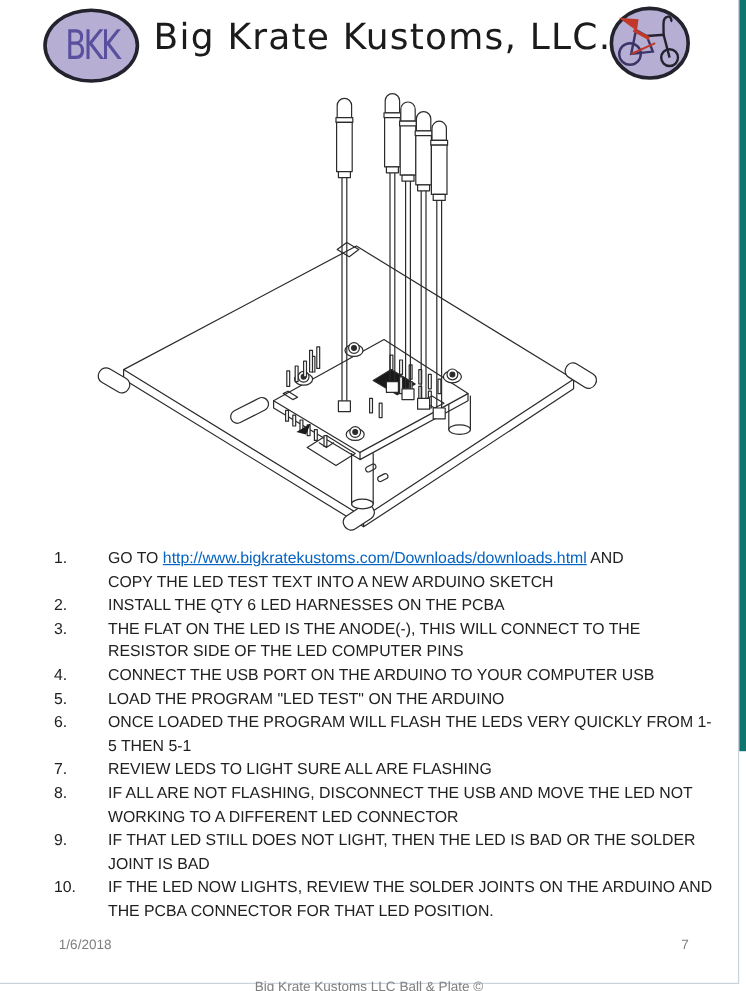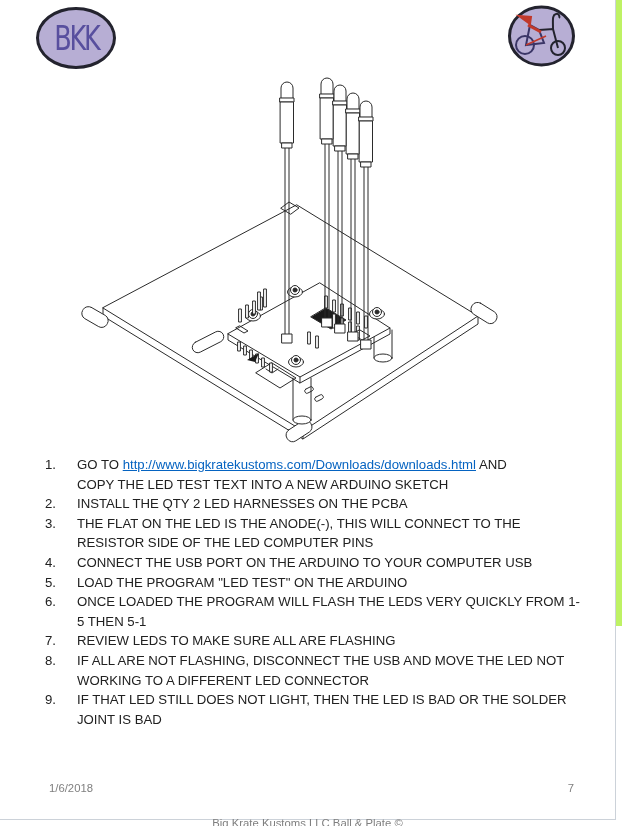--- a/index.html
+++ b/index.html
@@ -1,55 +1,56 @@
 <!DOCTYPE html>
 <html><head>
 <meta charset="utf-8">
 <style>
   html,body{margin:0;padding:0;}
   body{width:622px;height:826px;overflow:hidden;font-family:"Liberation Sans",sans-serif;}
-  .canvas{position:relative;width:622px;height:626px;background:#bef264;}
+  .canvas{position:relative;width:622px;height:626px;background:#0f766e;}
   .page{position:absolute;left:0;top:0;width:615px;height:819px;background:#ffffff;
         border-right:1px solid #ccd2d9;border-bottom:1px solid #ccd2d9;}
   
   .bkk-logo{position:absolute;left:36px;top:7px;width:80px;height:62px;background:#b7aed4;
         border:3px solid #23232e;border-radius:50%;box-sizing:border-box;
         display:flex;align-items:center;justify-content:center;}
   .bkk-logo span{font-family:"DejaVu Sans",sans-serif;font-size:34px;color:#584f9e;
         transform:scaleX(.75);letter-spacing:-3px;}
   .page-title{position:absolute;left:128px;top:14px;font-family:"DejaVu Sans",sans-serif;
         font-size:30px;color:#1b1b1b;letter-spacing:1px;white-space:nowrap;}
   .bike-logo{position:absolute;left:506px;top:5px;}
   
   .diagram{position:absolute;left:0;top:70px;}
   .diagram path,.diagram rect,.diagram line,.diagram ellipse,.diagram circle,.diagram polyline{
         vector-effect:non-scaling-stroke;}
   
   .instructions{position:absolute;left:45px;top:455px;width:560px;
         font-size:13.2px;line-height:19.6px;color:#212121;}
   .inst-row{display:grid;grid-template-columns:32px 1fr;}
   .inst-num{text-align:left;}
-  .inst-text{white-space:pre-line;}
+  .inst-text{white-space:pre-line;margin-left:13px;}
   .inst-text a{color:#0563c1;text-decoration:underline;cursor:pointer;}
   
   .footer{position:absolute;left:0;top:782px;width:615px;height:16px;
         font-size:11.3px;color:#7f7f7f;text-decoration:underline;}
   .footer .f-date{position:absolute;left:49px;top:0;}
   .footer .f-center{position:absolute;left:50%;transform:translateX(-50%);top:0;white-space:nowrap;margin-top:35px;}
   .footer .f-page{position:absolute;right:41px;top:0;}
 </style>
 </head>
 <body>
 
 <div class="canvas">
  <div class="page">
 
   <div class="bkk-logo">
     <span>BKK</span>
   </div>
+  <div class="page-title">Big Krate Kustoms, LLC.</div>
 
   <svg class="bike-logo" width="71" height="64" viewBox="0 0 71 64">
     <ellipse cx="35.5" cy="31" rx="32" ry="29" fill="#b7aed4" stroke="#23232e" stroke-width="3"></ellipse>
     <g fill="none" stroke="#3a3566" stroke-width="2">
       <circle cx="19" cy="40" r="9"></circle>
       <circle cx="52" cy="43" r="7" stroke="#23232e"></circle>
       <path d="M24,20 L20,40 L38,38 L33,25 Z"></path>
       <path d="M33,25 L47,24 L52,43" stroke="#23232e"></path>
       <path d="M47,24 C47,15 46,10 50,9 C53,8 54,12 53,13" stroke="#23232e"></path>
       <path d="M22,20 L35,27" stroke="#c0392b" stroke-width="3"></path>
@@ -201,21 +202,21 @@
   </svg>
 
   <div class="instructions">
         <div class="inst-row">
           <div class="inst-num">1.</div>
           <div class="inst-text"><span>GO TO </span><a>http://www.bigkratekustoms.com/Downloads/downloads.html</a><span> AND
 COPY THE LED TEST TEXT INTO A NEW ARDUINO SKETCH</span></div>
         </div>
         <div class="inst-row">
           <div class="inst-num">2.</div>
-          <div class="inst-text"><span>INSTALL THE QTY 2 LED HARNESSES ON THE PCBA</span></div>
+          <div class="inst-text"><span>INSTALL THE QTY 6 LED HARNESSES ON THE PCBA</span></div>
         </div>
         <div class="inst-row">
           <div class="inst-num">3.</div>
           <div class="inst-text"><span>THE FLAT ON THE LED IS THE ANODE(-), THIS WILL CONNECT TO THE
 RESISTOR SIDE OF THE LED COMPUTER PINS</span></div>
         </div>
         <div class="inst-row">
           <div class="inst-num">4.</div>
           <div class="inst-text"><span>CONNECT THE USB PORT ON THE ARDUINO TO YOUR COMPUTER USB</span></div>
         </div>
@@ -223,31 +224,36 @@
           <div class="inst-num">5.</div>
           <div class="inst-text"><span>LOAD THE PROGRAM "LED TEST" ON THE ARDUINO</span></div>
         </div>
         <div class="inst-row">
           <div class="inst-num">6.</div>
           <div class="inst-text"><span>ONCE LOADED THE PROGRAM WILL FLASH THE LEDS VERY QUICKLY FROM 1-
 5 THEN 5-1</span></div>
         </div>
         <div class="inst-row">
           <div class="inst-num">7.</div>
-          <div class="inst-text"><span>REVIEW LEDS TO MAKE SURE ALL ARE FLASHING</span></div>
+          <div class="inst-text"><span>REVIEW LEDS TO LIGHT SURE ALL ARE FLASHING</span></div>
         </div>
         <div class="inst-row">
           <div class="inst-num">8.</div>
           <div class="inst-text"><span>IF ALL ARE NOT FLASHING, DISCONNECT THE USB AND MOVE THE LED NOT
 WORKING TO A DIFFERENT LED CONNECTOR</span></div>
         </div>
         <div class="inst-row">
           <div class="inst-num">9.</div>
           <div class="inst-text"><span>IF THAT LED STILL DOES NOT LIGHT, THEN THE LED IS BAD OR THE SOLDER
 JOINT IS BAD</span></div>
+        </div>
+        <div class="inst-row">
+          <div class="inst-num">10.</div>
+          <div class="inst-text"><span>IF THE LED NOW LIGHTS, REVIEW THE SOLDER JOINTS ON THE ARDUINO AND
+THE PCBA CONNECTOR FOR THAT LED POSITION.</span></div>
         </div>
       </div>
 
   <div class="footer">
     <span class="f-date">1/6/2018</span>
     <span class="f-center">Big Krate Kustoms LLC Ball &amp; Plate ©</span>
     <span class="f-page">7</span>
   </div>
 
  </div>

